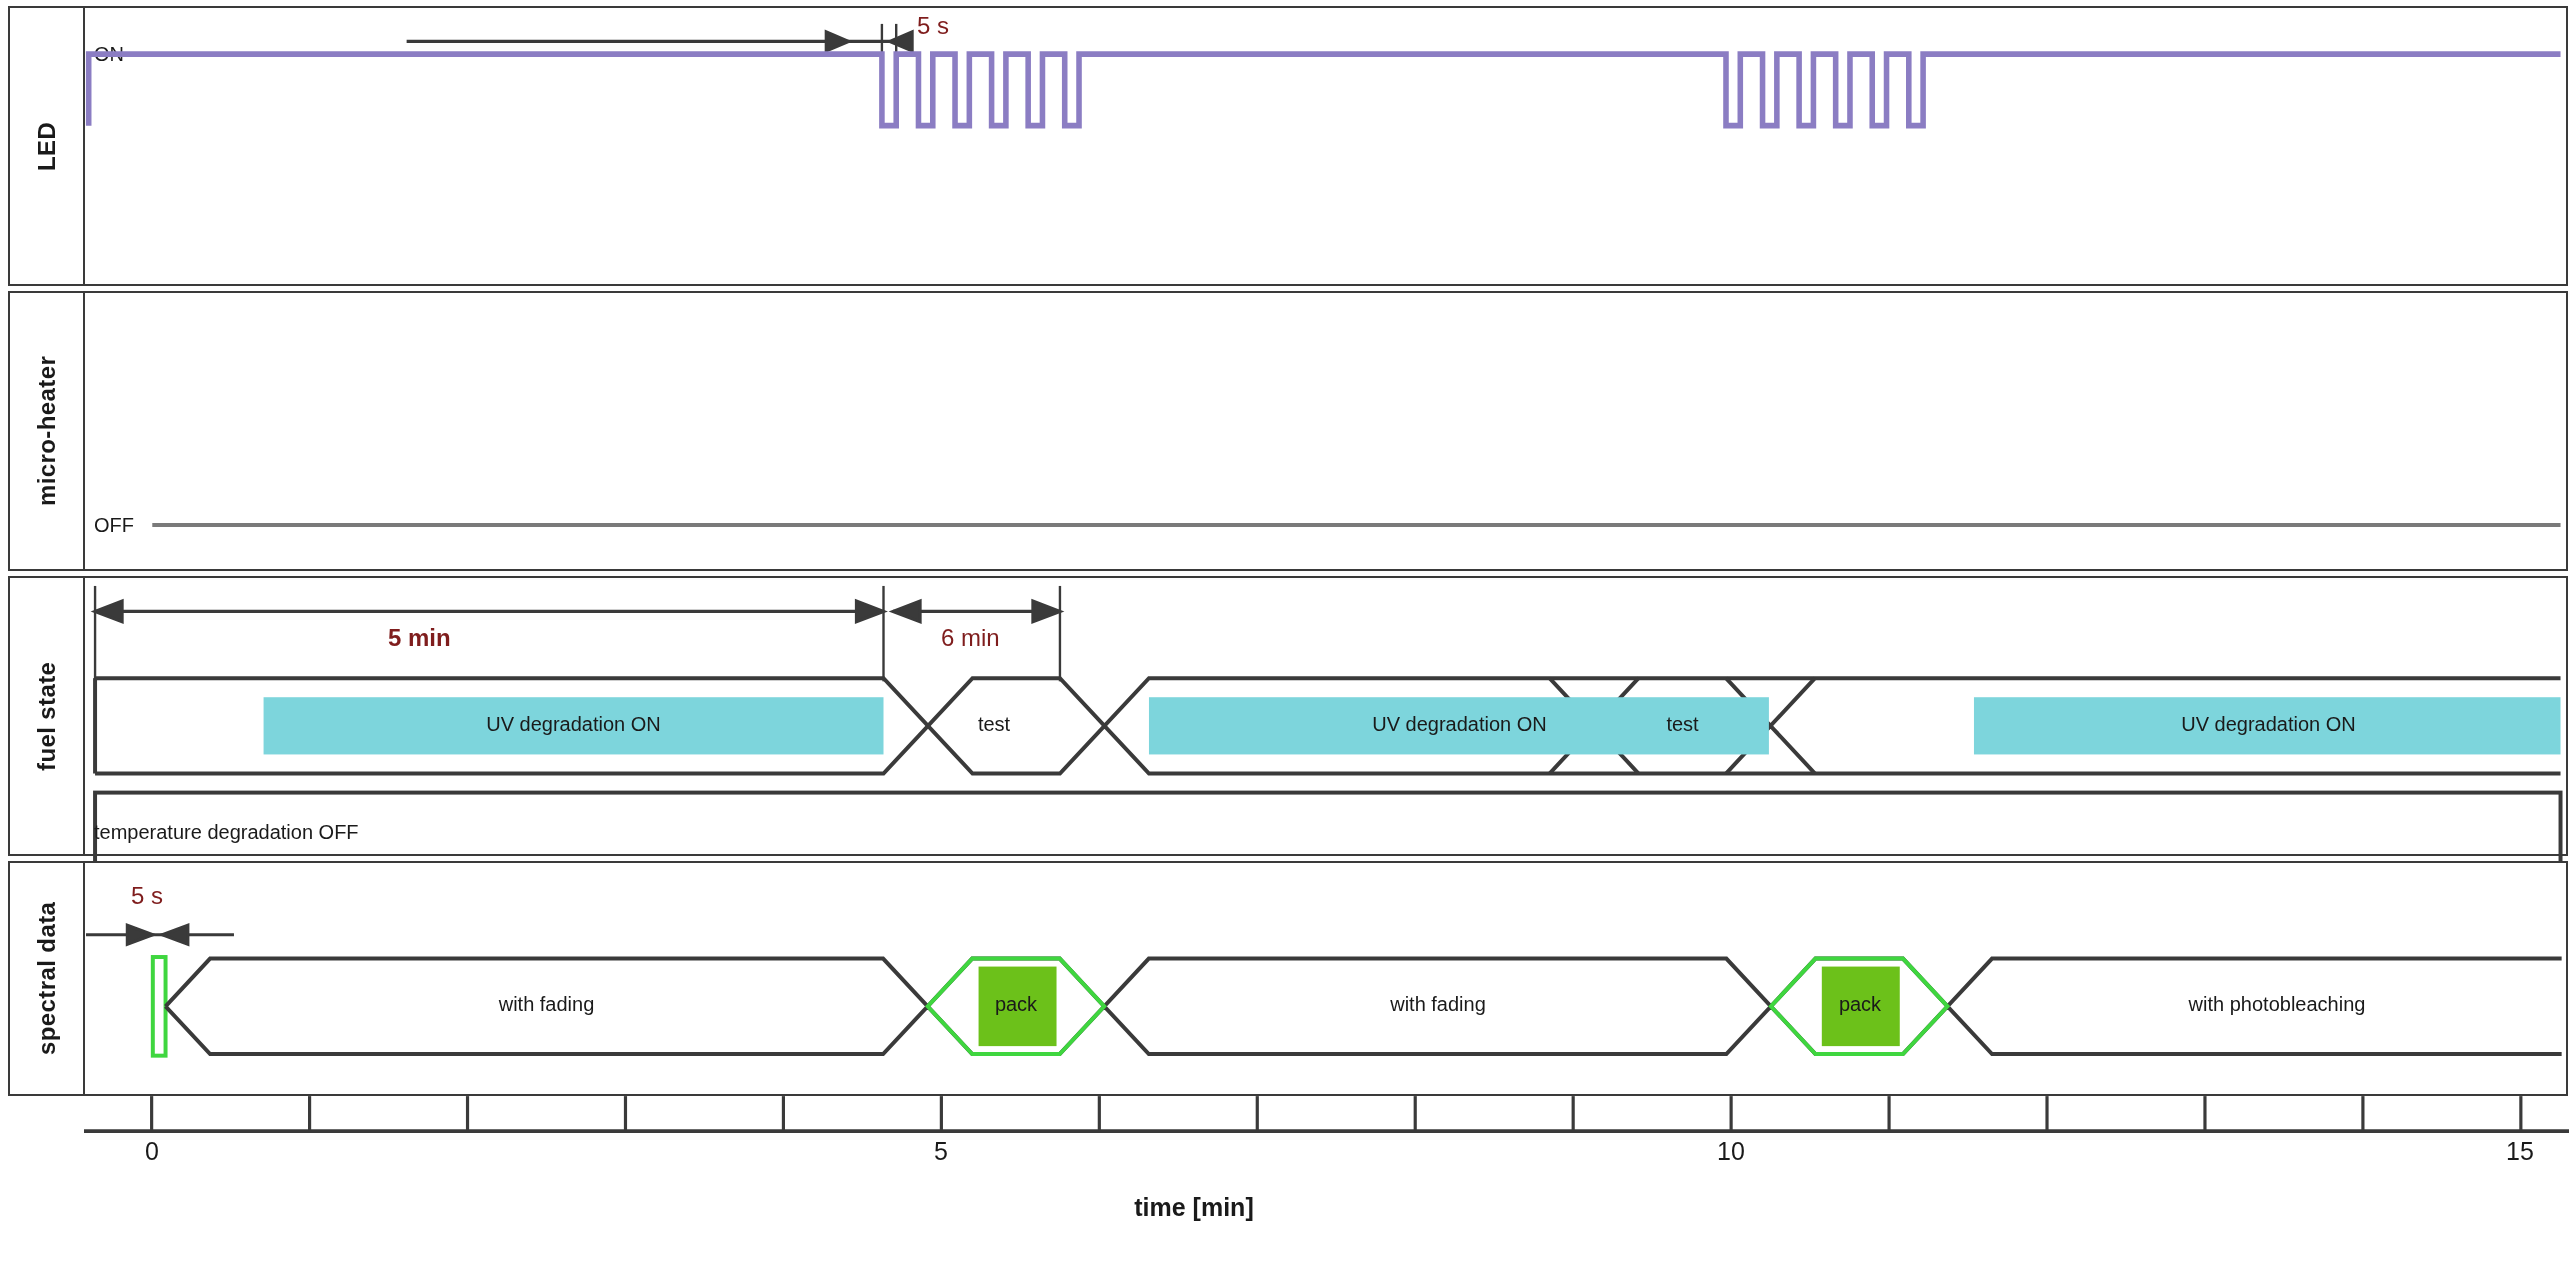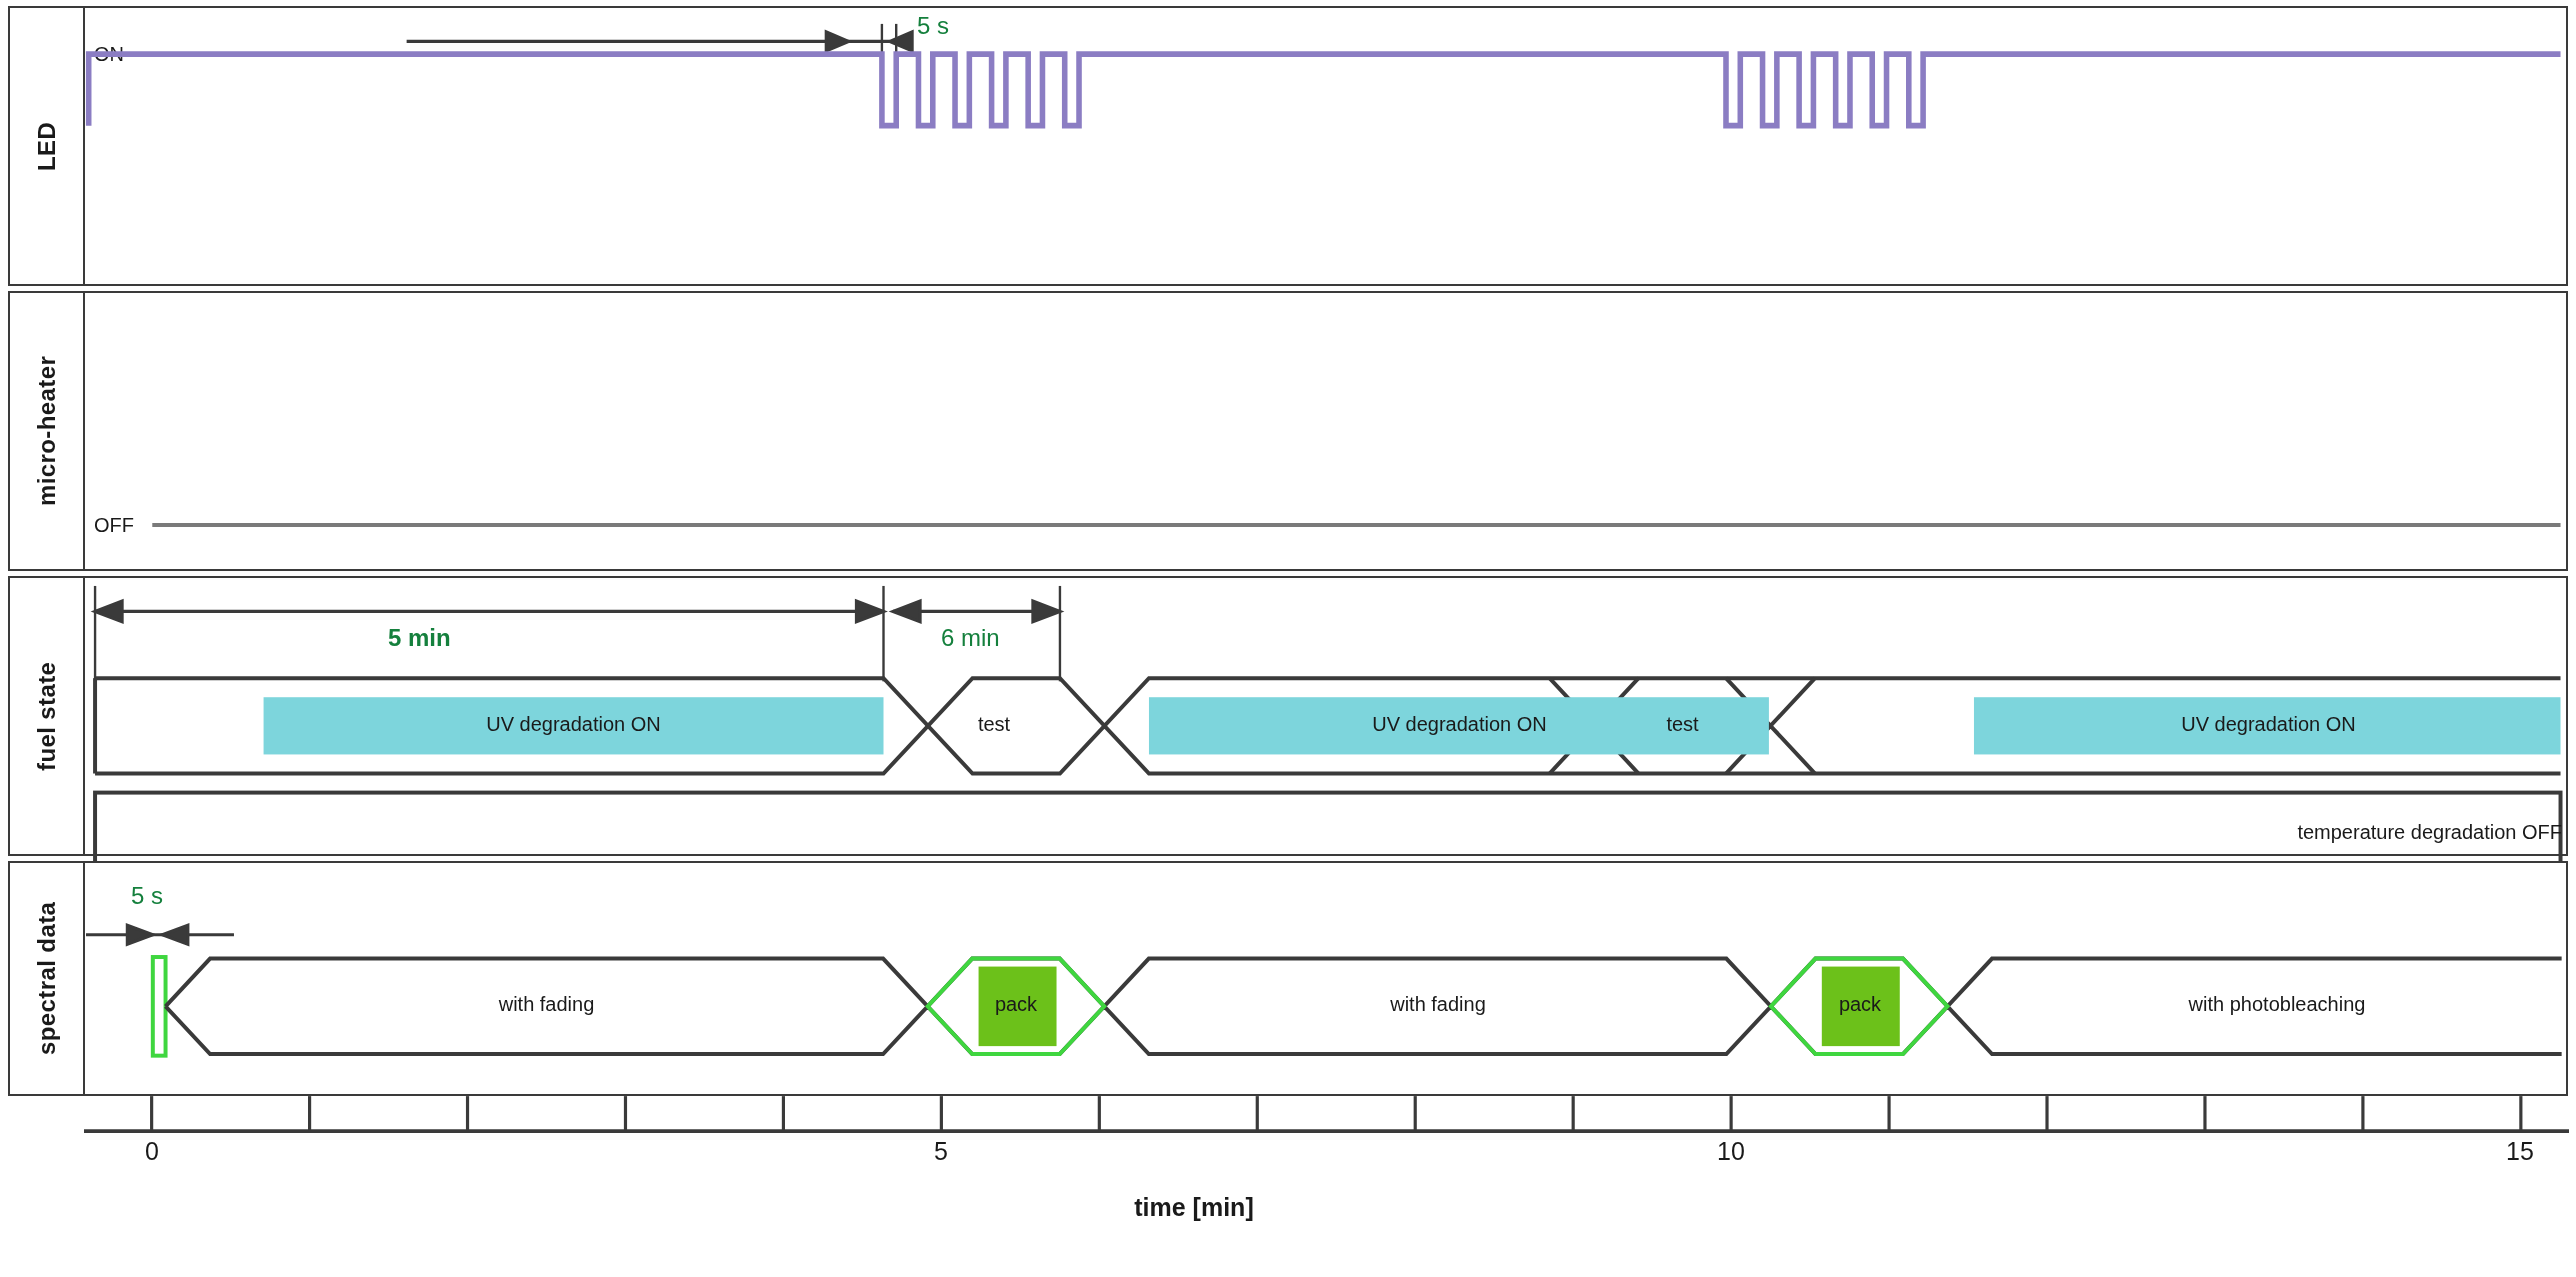--- a/index.html
+++ b/index.html
@@ -35,21 +35,21 @@
   .svg-abs{position:absolute;left:0;top:0;}
 
   
   #axis{position:absolute;left:84px;top:1096px;width:2485px;height:95px;}
   .tick-num{position:absolute;top:41px;font-size:25px;color:#1a1a1a;transform:translateX(-50%);}
   #axis-title{
     position:absolute;top:1193px;left:0;width:2388px;text-align:center;
     font-size:25px;font-weight:bold;color:#1a1a1a;
   }
 
-  .note{position:absolute;font-size:24px;color:#15803d;white-space:nowrap;}
+  .note{position:absolute;font-size:24px;color:#7f1d1d;white-space:nowrap;}
 </style>
 </head>
 <body>
 
 <div id="root">
 
   <div class="lane" id="lane-led">
     <div class="row-label">LED</div>
     <div class="gutter-rule"></div>
     <div class="plot">
@@ -143,21 +143,21 @@
 
       <div class="note" style="left:302px;top:46px;font-weight:bold;">5 min</div>
       <div class="note" style="left:855px;top:46px;">6 min</div>
 
       <div class="state-label" style="left:177px;top:135px;width:621px;text-align:center;">UV degradation ON</div>
       <div class="state-label" style="left:842px;top:135px;width:132px;text-align:center;">test</div>
       <div class="state-label" style="left:1063px;top:135px;width:621px;text-align:center;">UV degradation ON</div>
       <div class="state-label" style="left:1508px;top:135px;width:177px;text-align:center;">test</div>
       <div class="state-label" style="left:1889px;top:135px;width:587px;text-align:center;">UV degradation ON</div>
 
-      <div class="state-label" style="left:8px;top:243px;width:2468px;text-align:right;">temperature degradation OFF</div>
+      <div class="state-label" style="left:8px;top:243px;width:2468px;text-align:left;">temperature degradation OFF</div>
     </div>
   </div>
 
   <div class="lane" id="lane-spectral">
     <div class="row-label">spectral data</div>
     <div class="gutter-rule"></div>
     <div class="plot">
 
       <svg class="svg-abs" width="2482" height="231" viewBox="0 0 3120 290">
 

